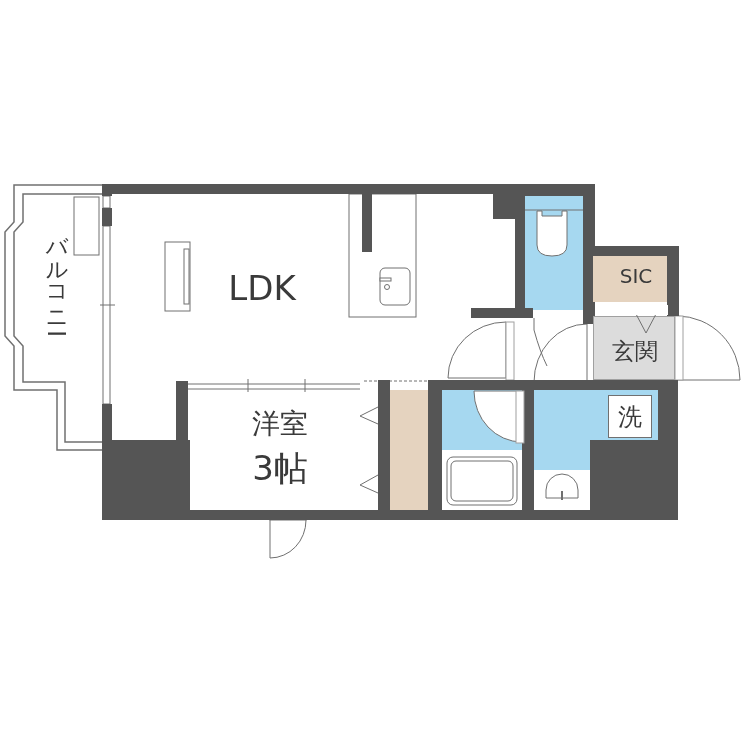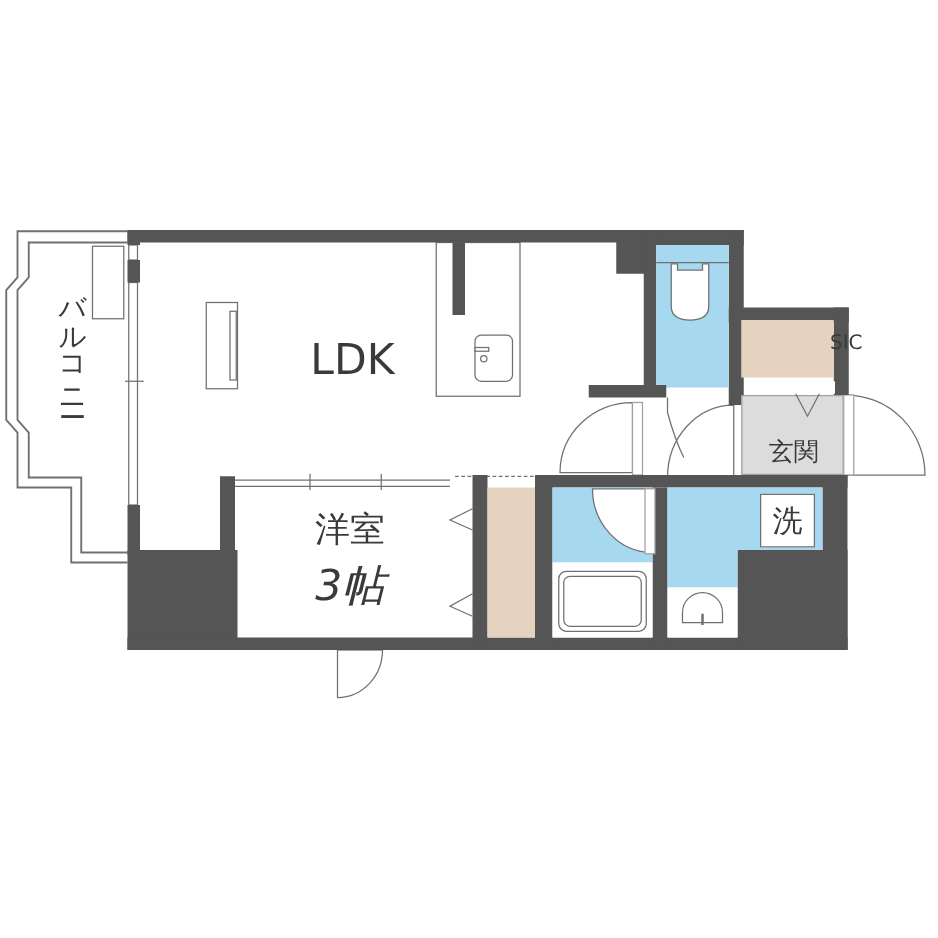--- a/index.html
+++ b/index.html
@@ -72,28 +72,28 @@
 <div class="abs" style="left:525px;top:196px;width:58px;height:114px;background:#a6d8f0;"></div>
 <svg width="750" height="750">
   <path d="M537,211 L537,245 Q537,256 552,256 Q567,256 567,245 L567,211 L562,211 L562,216 L542,216 L542,211 Z" fill="#fff" stroke="#707070" stroke-width="1"></path>
   <line x1="525" y1="210" x2="583" y2="210" stroke="#707070" stroke-width="1"></line>
 </svg>
 <div class="wall" style="left:471px;top:308px;width:62px;height:10px;"></div>
 
 <div class="wall" style="left:583px;top:246px;width:96px;height:12px;"></div>
 <div class="wall" style="left:667px;top:246px;width:12px;height:70px;"></div>
 <div class="abs" style="left:593px;top:256px;width:74px;height:46px;background:#e5d3bf;"></div>
-<div class="label" style="left:616px;top:264px;width:74px;font-size:16px;text-align:right;">SIC</div>
+<div class="label" style="left:599px;top:264px;width:74px;font-size:20px;">SIC</div>
 
 <div class="abs" style="left:593px;top:316px;width:82px;height:64px;background:#dcdcdc;border:1px solid #a0a0a0;box-sizing:border-box;"></div>
 <svg width="750" height="750">
   <polyline points="636,314 646,333 656,314" fill="none" stroke="#707070" stroke-width="1"></polyline>
 </svg>
 <div class="abs" style="left:598px;top:305px;width:70px;height:10px;background:#fff;"></div>
-<div class="label" style="left:600px;top:348px;width:70px;font-size:20px;">玄関</div>
+<div class="label" style="left:600px;top:336px;width:70px;font-size:23px;">玄関</div>
 
 <div class="wall" style="left:430px;top:380px;width:248px;height:10px;"></div>
 <div class="wall" style="left:658px;top:380px;width:20px;height:140px;"></div>
 <div class="wall" style="left:590px;top:440px;width:88px;height:80px;"></div>
 <div class="wall" style="left:378px;top:380px;width:12px;height:140px;"></div>
 <div class="wall" style="left:428px;top:380px;width:14px;height:140px;"></div>
 <div class="wall" style="left:522px;top:390px;width:12px;height:130px;"></div>
 <div class="abs" style="left:390px;top:390px;width:38px;height:120px;background:#e5d3bf;"></div>
 
 <div class="abs" style="left:442px;top:390px;width:80px;height:60px;background:#a6d8f0;"></div>
@@ -109,15 +109,15 @@
 <div class="abs" style="left:534px;top:440px;width:56px;height:30px;background:#a6d8f0;"></div>
 <div class="abs" style="left:534px;top:470px;width:56px;height:40px;background:#fff;"></div>
 <svg width="750" height="750">
   <path d="M546,498 L546,490 A13,13 0 0 1 578,490 L578,498 Z" fill="#fff" stroke="#707070" stroke-width="1"></path>
   <line x1="562" y1="491" x2="562" y2="500" stroke="#707070" stroke-width="2"></line>
 </svg>
 <div class="abs" style="left:608px;top:395px;width:44px;height:43px;background:#fff;border:1px solid #707070;box-sizing:border-box;"></div>
 <div class="label" style="left:608px;top:401px;width:44px;font-size:24px;">洗</div>
 
 <div class="label" style="left:47px;top:222px;width:24px;font-size:22px;line-height:28px;writing-mode:vertical-rl;">バルコニー</div>
-<div class="label" style="left:232px;top:268px;width:100px;font-size:34px;">LDK</div>
+<div class="label" style="left:212px;top:268px;width:100px;font-size:34px;">LDK</div>
 <div class="label" style="left:230px;top:405px;width:100px;font-size:28px;">洋室</div>
-<div class="label" style="left:230px;top:446px;width:100px;font-size:34px;font-style:italic;">3帖</div>
+<div class="label" style="left:230px;top:446px;width:100px;font-size:34px;">3帖</div>
 
 </body></html>

